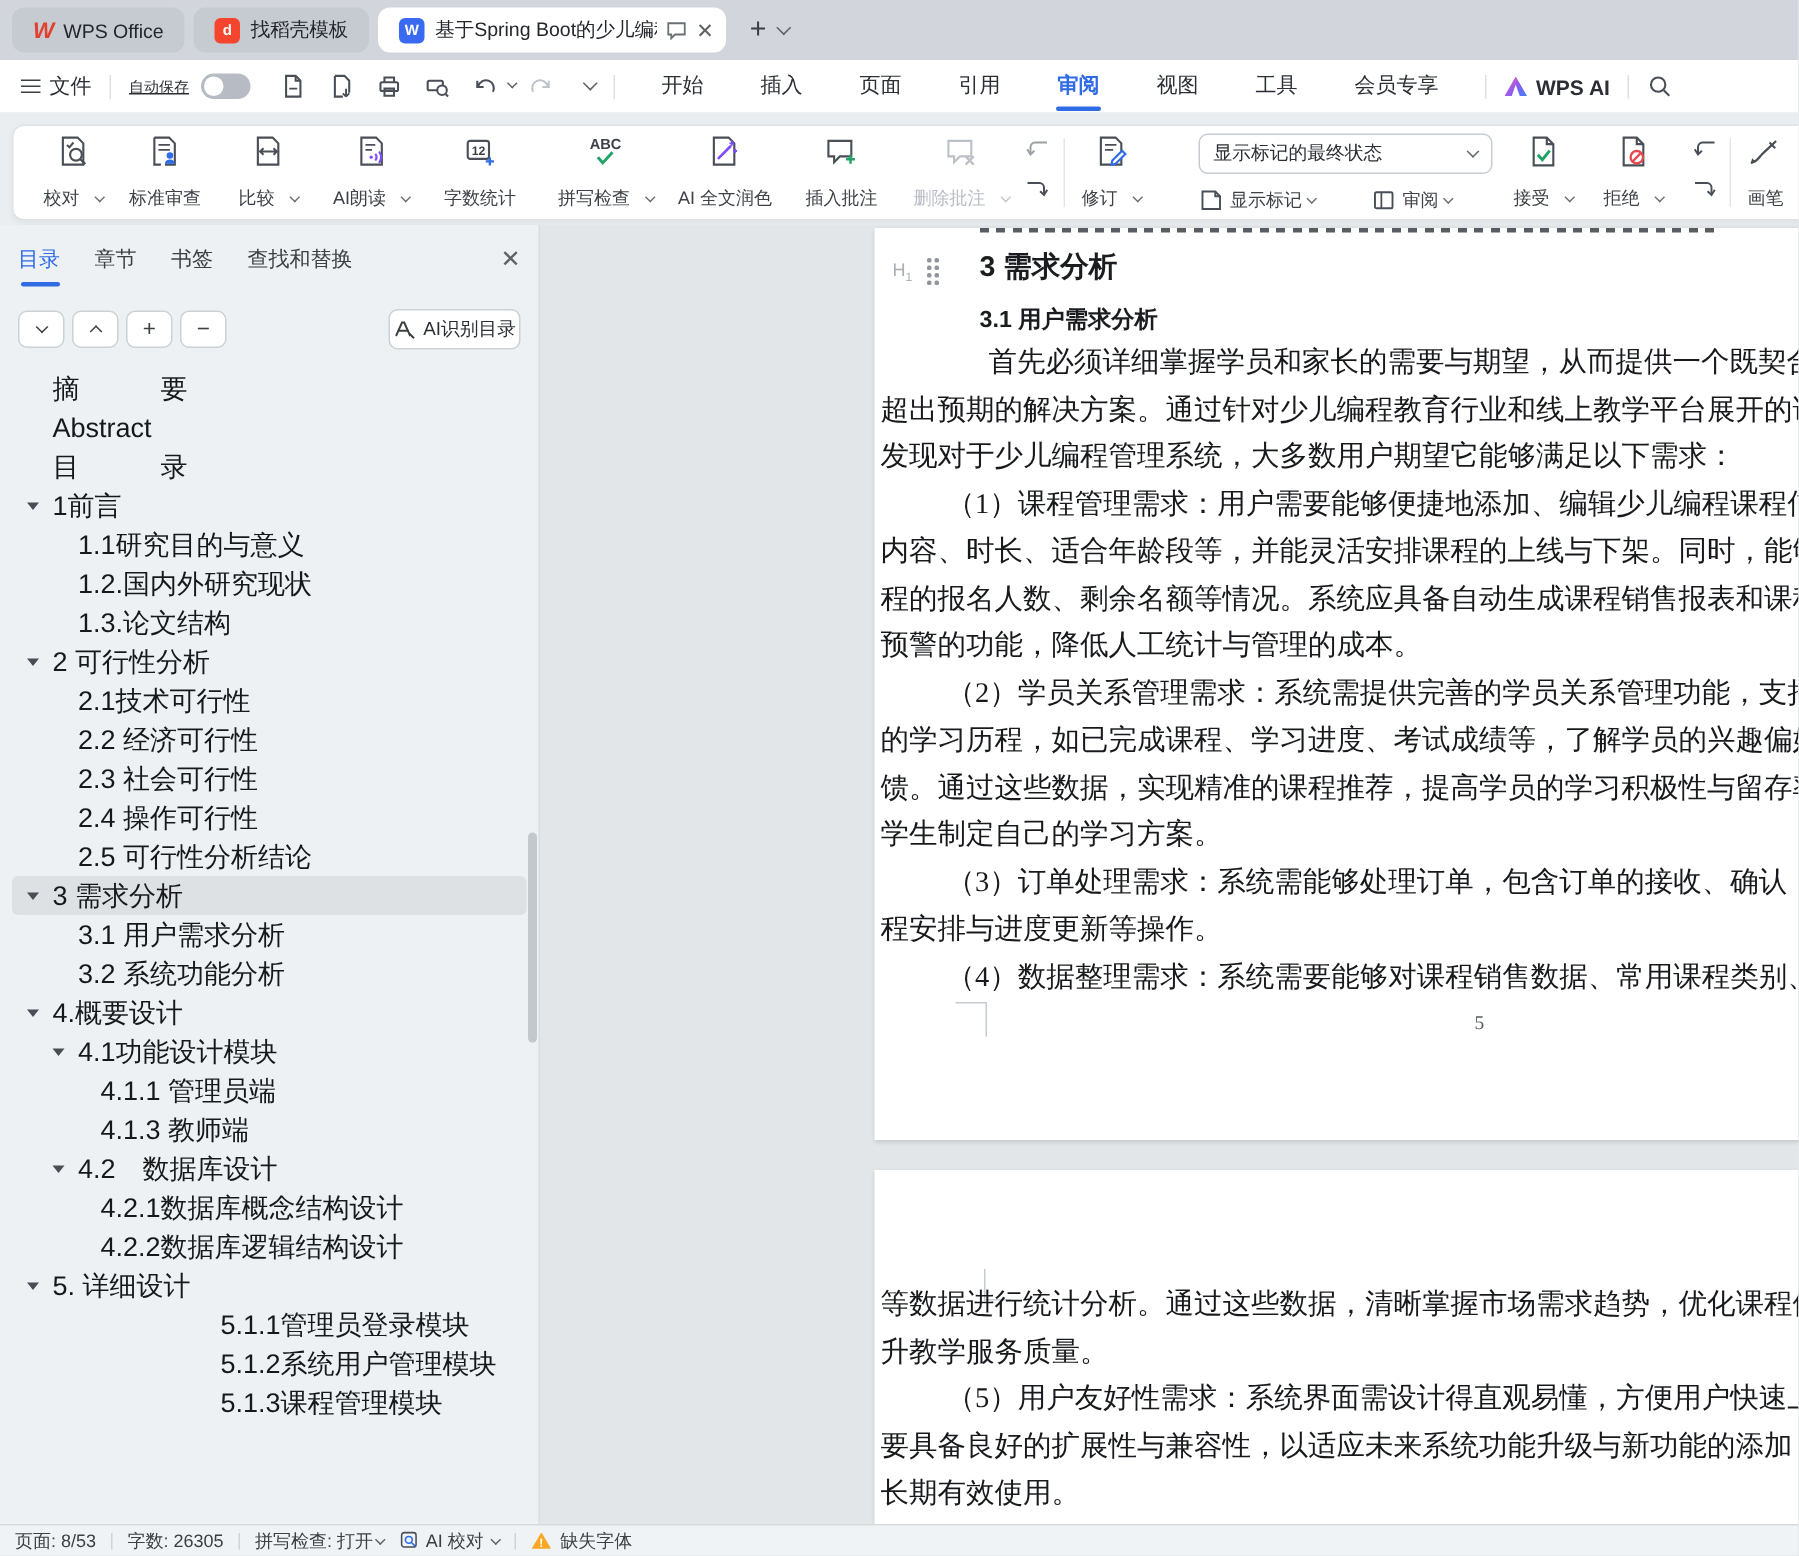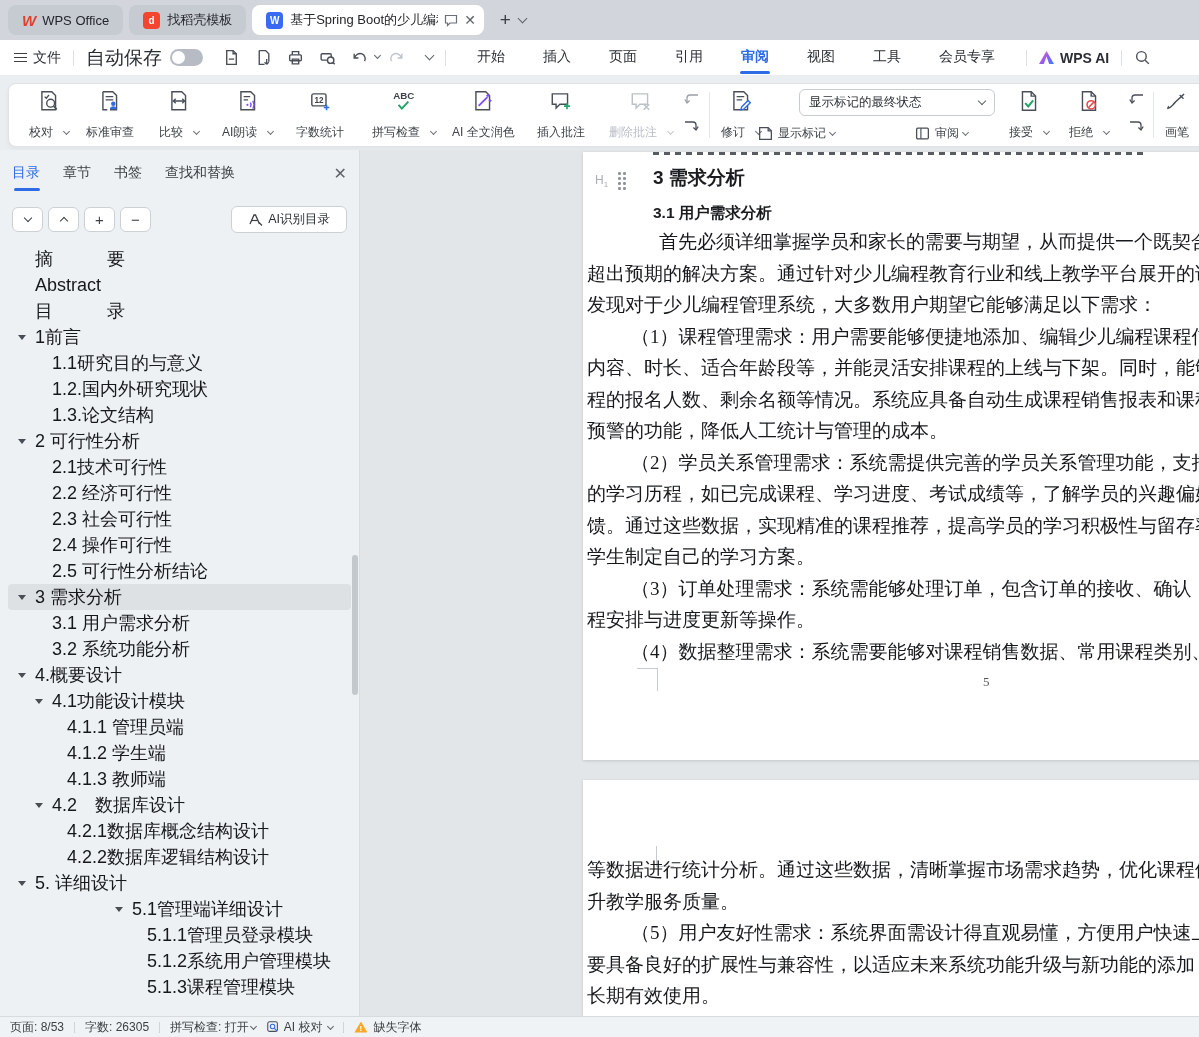--- a/index.html
+++ b/index.html
@@ -55,21 +55,21 @@
   .sidebar { width:360px; background:#edf1f4; border-right:1px solid #d9dde1; position:relative; flex:0 0 auto; }
   .ptabs { display:flex; align-items:center; height:46px; padding:0 12px; font-size:14px; color:#3c4043; }
   .ptab { margin-right:23px; position:relative; white-space:nowrap; }
   .ptab.active { color:#2e6be5; }
   .ptab.active:after { content:""; position:absolute; left:2px; bottom:-9px; width:26px; height:3px; border-radius:2px; background:#2e6be5; }
   .pclose { margin-left:auto; color:#5f6368; font-size:16px; }
   .ctrls { display:flex; align-items:center; padding:10px 12px 0 12px; }
   .sqbtn { width:31px; height:25px; background:#fff; border:1px solid #ccd1d6; border-radius:6px; margin-right:5px; display:flex; align-items:center; justify-content:center; color:#3c4043; font-size:13px; }
   .sqbtn .chev { border-color:#3c4043; width:6px; height:6px; }
   .sqbtn .chev.up { transform:rotate(-135deg); margin-top:3px; }
-  .aibtn { margin-left:auto; height:27px; background:#fff; border:1px solid #ccd1d6; border-radius:6px; display:flex; align-items:center; padding:0 16px; font-size:12.5px; color:#2b2f35; gap:5px; }
+  .aibtn { margin-left:auto; height:27px; background:#fff; border:1px solid #ccd1d6; border-radius:6px; display:flex; align-items:center; padding:0 2px; font-size:12.5px; color:#2b2f35; gap:5px; }
 
   .toc { position:absolute; left:0; right:0; top:96px; bottom:0; overflow:hidden; }
   .toc-row { height:26px; display:flex; align-items:center; font-size:18px; color:#17181a; margin:0 8px; border-radius:4px; padding-left:10px; white-space:nowrap; }
   .toc-row.sel { background:#dee1e3; }
   .tri { width:0; height:0; border-left:4px solid transparent; border-right:4px solid transparent; border-top:5.5px solid #494e54; margin-right:9px; flex:0 0 auto; }
   .toc-row.lv0 { padding-left:10px; }
   .toc-row.lv1 { padding-left:27px; }
   .toc-row.lv2 { padding-left:42px; }
   .toc-row.lv4 { padding-left:107px; }
   .toc-row.lv5 { padding-left:122px; }
@@ -133,21 +133,21 @@
     <span class="tb-plus">+</span>
     <span class="chev"></span>
   </div>
 
   <div class="menubar">
     <div class="mb-group">
       <span class="hamb"></span>
       <span>文件</span>
     </div>
     <span class="vdiv"></span>
-    <span style="font-size:19px;">自动保存</span>
+    <span style="font-size:10px;text-decoration:underline;">自动保存</span>
     <span class="toggle">
         <span class="knob"></span>
       </span>
     <span style="width:12px"></span>
     <span class="qicon">
       <svg width="17" height="17" viewBox="0 0 16 16">
           <path d="M3.5 1.5h6l3 3v10h-9z" fill="none" stroke="#4a4f57" stroke-width="1.3"></path>
           <path d="M9.5 1.5v3h3" fill="none" stroke="#4a4f57" stroke-width="1.3"></path>
           <path d="M5.5 9.5h5" stroke="#4a4f57" stroke-width="1.2"></path>
         </svg>
@@ -344,21 +344,21 @@
             <span>修订</span>
             <span class="dd"></span>
           </span>
       </div>
 
       <div class="combo" style="left:790px; top:5px; width:196px; height:27px;">
         <span>显示标记的最终状态</span>
         <span class="chev" style="width:6px;height:6px;"></span>
       </div>
 
-      <div class="srow" style="left:748px; top:41px;">
+      <div class="srow" style="left:790px; top:41px;">
         <svg width="17" height="17" viewBox="0 0 16 16">
             <path d="M2.5 2.5h8l3 3v8h-11z" fill="none" stroke="#4a4f57" stroke-width="1.2"></path>
             <path d="M10.5 2.5v3h3" fill="none" stroke="#4a4f57" stroke-width="1.2"></path>
           </svg>
         <span>显示标记</span>
           <span class="dd"></span>
       </div>
       <div class="srow" style="left:905px; top:41px;">
         <svg width="17" height="17" viewBox="0 0 16 16">
             <rect x="2.5" y="3" width="11" height="10" rx="1" fill="none" stroke="#4a4f57" stroke-width="1.2"></rect>
@@ -524,45 +524,37 @@
           <div class="toc-row lv1">
             <span class="tri"></span>
             <span>4.1功能设计模块</span>
           </div>
           <div class="toc-row lv2">
             <span class="tri" style="visibility: hidden;"></span>
             <span>4.1.1 管理员端</span>
           </div>
           <div class="toc-row lv2">
             <span class="tri" style="visibility: hidden;"></span>
-            <span>4.1.2 学生端</span>
-          </div>
-          <div class="toc-row lv2">
-            <span class="tri" style="visibility: hidden;"></span>
             <span>4.1.3 教师端</span>
           </div>
           <div class="toc-row lv1">
             <span class="tri"></span>
             <span>4.2　数据库设计</span>
           </div>
           <div class="toc-row lv2">
             <span class="tri" style="visibility: hidden;"></span>
             <span>4.2.1数据库概念结构设计</span>
           </div>
           <div class="toc-row lv2">
             <span class="tri" style="visibility: hidden;"></span>
             <span>4.2.2数据库逻辑结构设计</span>
           </div>
           <div class="toc-row lv0">
             <span class="tri"></span>
             <span>5. 详细设计</span>
-          </div>
-          <div class="toc-row lv4">
-            <span class="tri"></span>
-            <span>5.1管理端详细设计</span>
           </div>
           <div class="toc-row lv5">
             <span class="tri" style="visibility: hidden;"></span>
             <span>5.1.1管理员登录模块</span>
           </div>
           <div class="toc-row lv5">
             <span class="tri" style="visibility: hidden;"></span>
             <span>5.1.2系统用户管理模块</span>
           </div>
           <div class="toc-row lv5">

